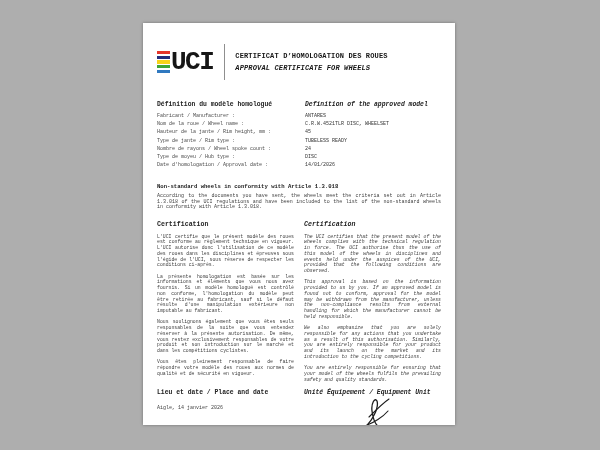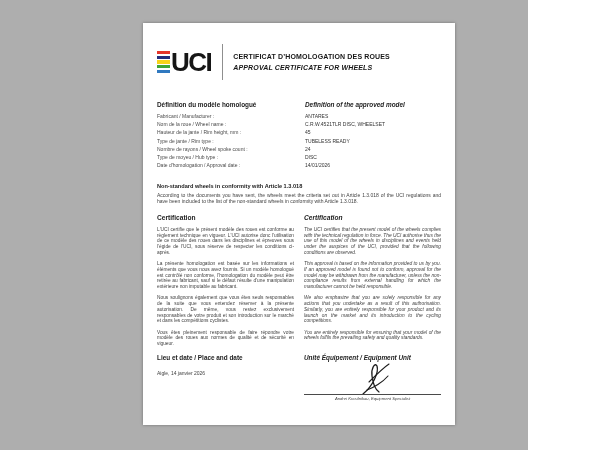--- a/index.html
+++ b/index.html
@@ -1,18 +1,18 @@
 <!DOCTYPE html>
 <html><head>
 <meta charset="utf-8">
 <style>
   html,body{margin:0;padding:0;}
   .stage{
-    position:relative;width:528px;height:450px;overflow:hidden;
-    background:#aeaeae;font-family:Liberation Sans, sans-serif;
+    position:relative;width:600px;height:450px;overflow:hidden;
+    background:#aeaeae;font-family:Liberation Mono, monospace;
   }
   .page{
     position:absolute;left:143px;top:23px;width:312px;height:402px;
     background:#ffffff;box-shadow:0 0 3px rgba(0,0,0,.35);
     box-sizing:border-box;padding:21px 14px 0 14px;overflow:hidden;
     color:#3c3c3c;
   }
   
   .hdr{display:flex;align-items:center;}
   .stripes{display:flex;flex-direction:column;width:13px;height:22px;justify-content:space-between;}

